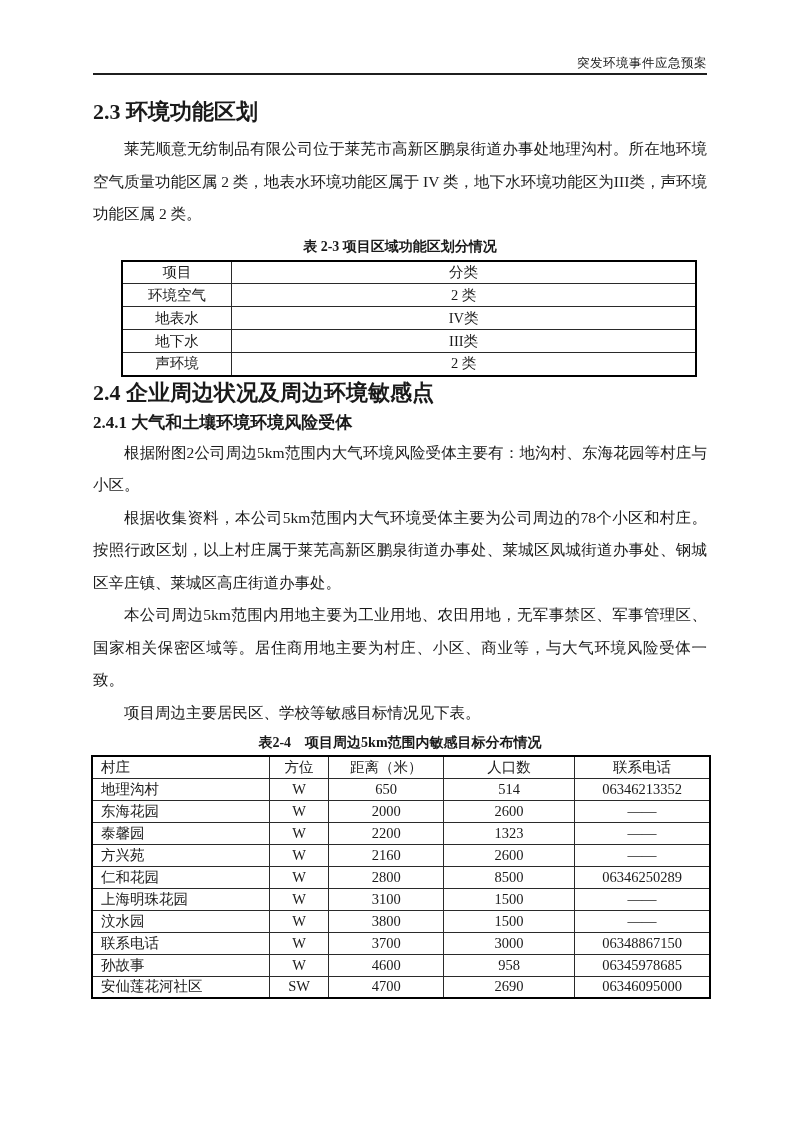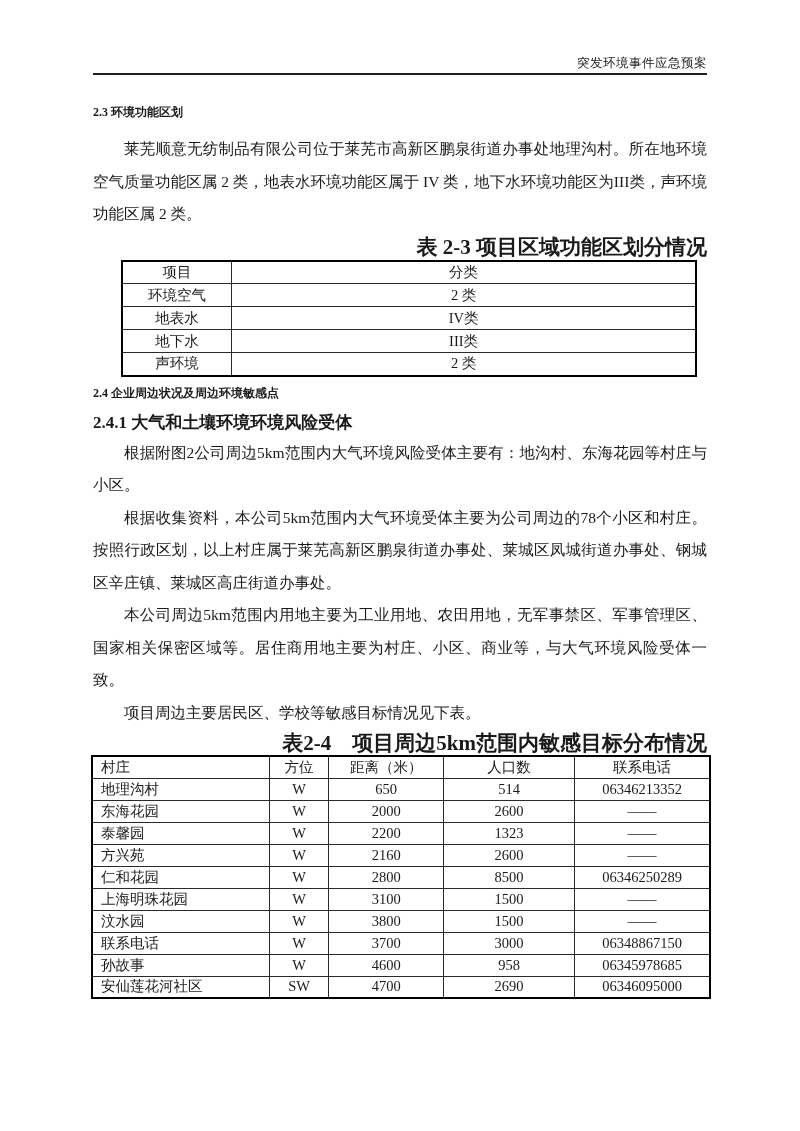--- a/index.html
+++ b/index.html
@@ -27,21 +27,21 @@
     text-align:right;
   }
   .doc-header .header-title {
     display:inline-block;
     font-size:12.5px;
     line-height:20px;
     letter-spacing:0.5px;
   }
   
   .h-sec {
-    font-size:12px;
+    font-size:22px;
     font-weight:bold;
     line-height:18px;
     margin-top:28px;
   }
   .h-sec.h24 { margin-top:7px; }
   .h-sub {
     font-size:17px;
     font-weight:bold;
     line-height:18px;
     margin-top:12px;
@@ -51,23 +51,23 @@
     font-size:15.5px;
     line-height:32.5px;
     text-align:justify;
     text-indent:2em;
     margin-top:0;
   }
   .para.first { margin-top:12px; }
   .para.tight { margin-top:5px; }
   
   .tbl-caption {
-    text-align:right;
+    text-align:center;
     font-weight:bold;
-    font-size:21px;
+    font-size:14px;
     line-height:18px;
     margin-top:7px;
   }
   .tbl-caption.c24 { margin-top:4px; line-height:20px; }
   
   table {
     border-collapse:collapse;
     table-layout:fixed;
   }
   table.t23 {

